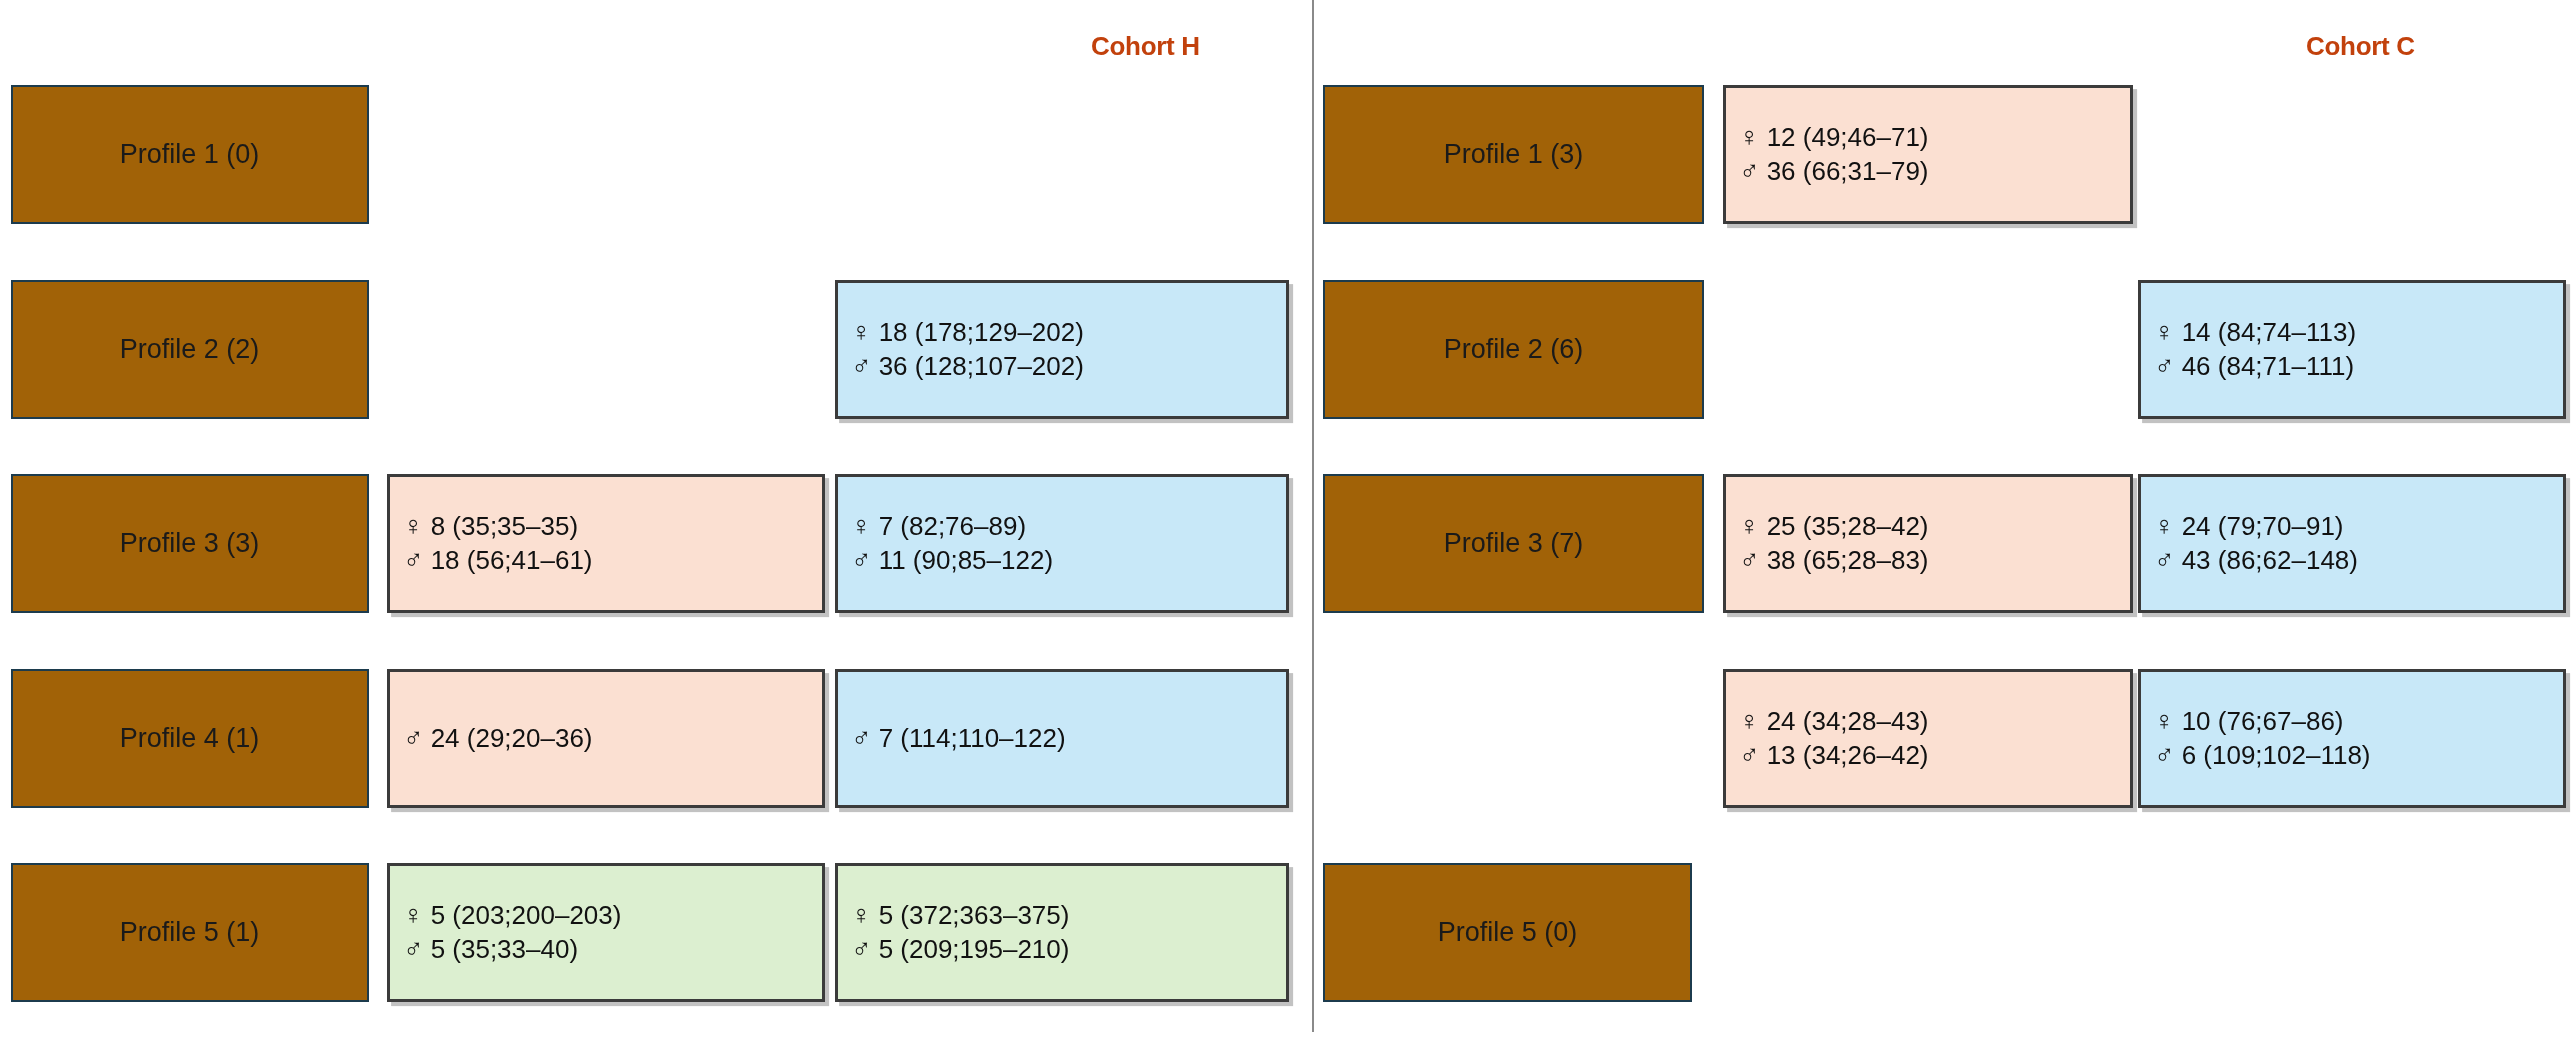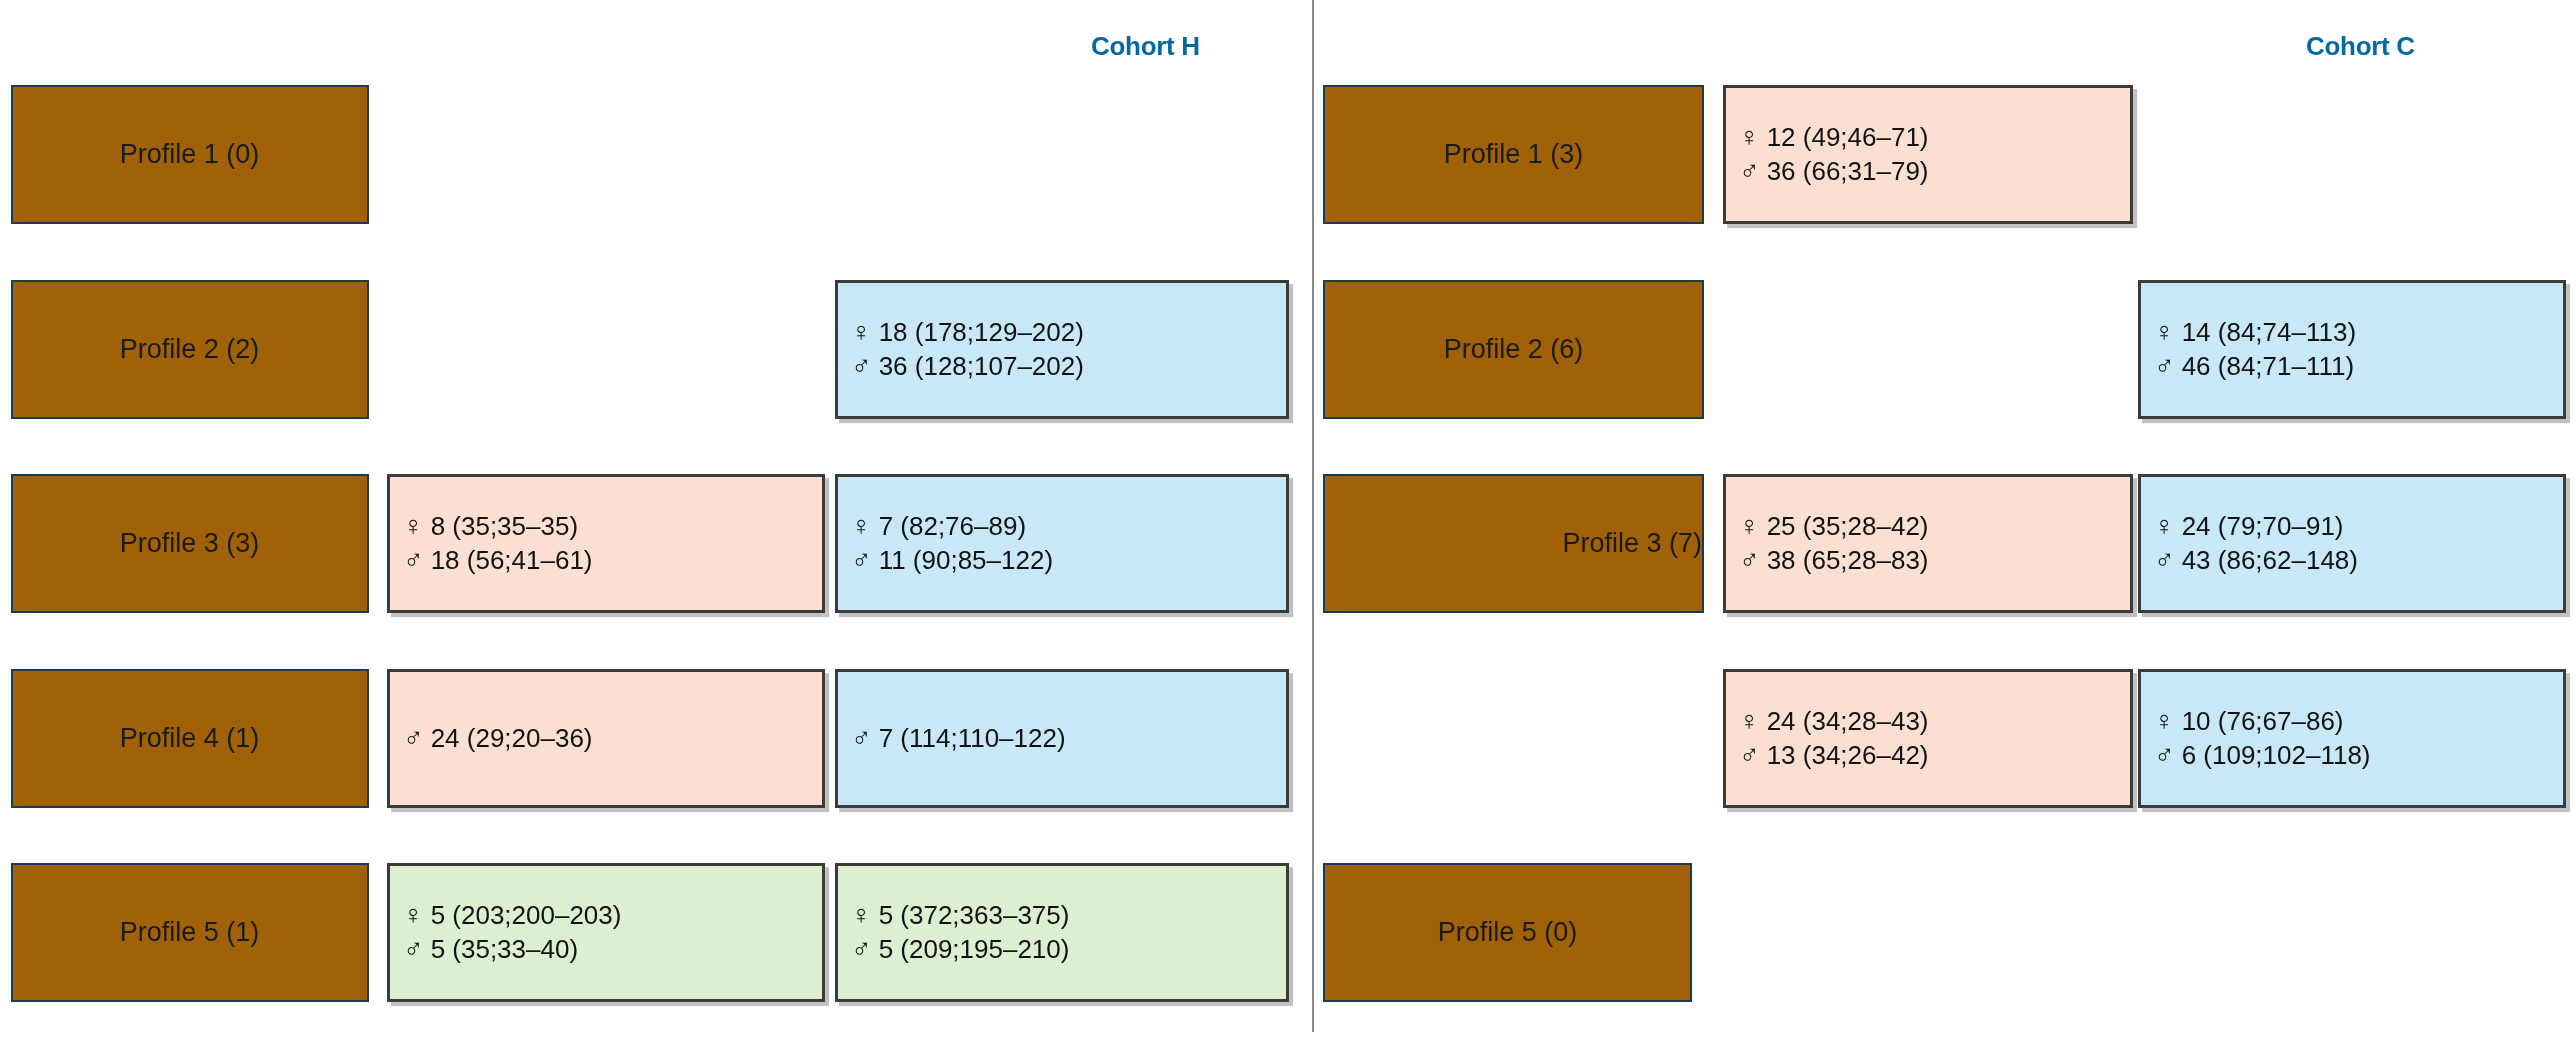--- a/index.html
+++ b/index.html
@@ -34,21 +34,21 @@
   }
 
   
   .cohort-title {
     position: absolute;
     top: 30.5px;
     font-size: 26px;
     font-weight: bold;
     letter-spacing: -0.3px;
     white-space: nowrap;
-    color: #0369a1;
+    color: #c2410c;
   }
   .cohort-title.h { left: 1091px; }
   .cohort-title.c { left: 2306px; }
 
   
   .box {
     position: absolute;
     box-sizing: border-box;
     display: flex;
     flex-direction: column;
@@ -202,21 +202,21 @@
     <div class="box data-box blue" style="left: 2138px; top: 280px; width: 428px; height: 139px;">
       <div class="stat-line">
         <span class="sex-symbol">♀</span>
         <span class="stat-text">14 (84;74–113)</span>
       </div>
       <div class="stat-line">
         <span class="sex-symbol">♂</span>
         <span class="stat-text">46 (84;71–111)</span>
       </div>
     </div>
-    <div class="box profile-box" style="left: 1323px; top: 474px; width: 381px; height: 139px; align-items: flex-end;">
+    <div class="box profile-box" style="left: 1323px; top: 474px; width: 381px; height: 139px;">
       <span class="profile-label">Profile 3 (7)</span>
     </div>
     <div class="box data-box peach" style="left: 1723px; top: 474px; width: 410px; height: 139px;">
       <div class="stat-line">
         <span class="sex-symbol">♀</span>
         <span class="stat-text">25 (35;28–42)</span>
       </div>
       <div class="stat-line">
         <span class="sex-symbol">♂</span>
         <span class="stat-text">38 (65;28–83)</span>

